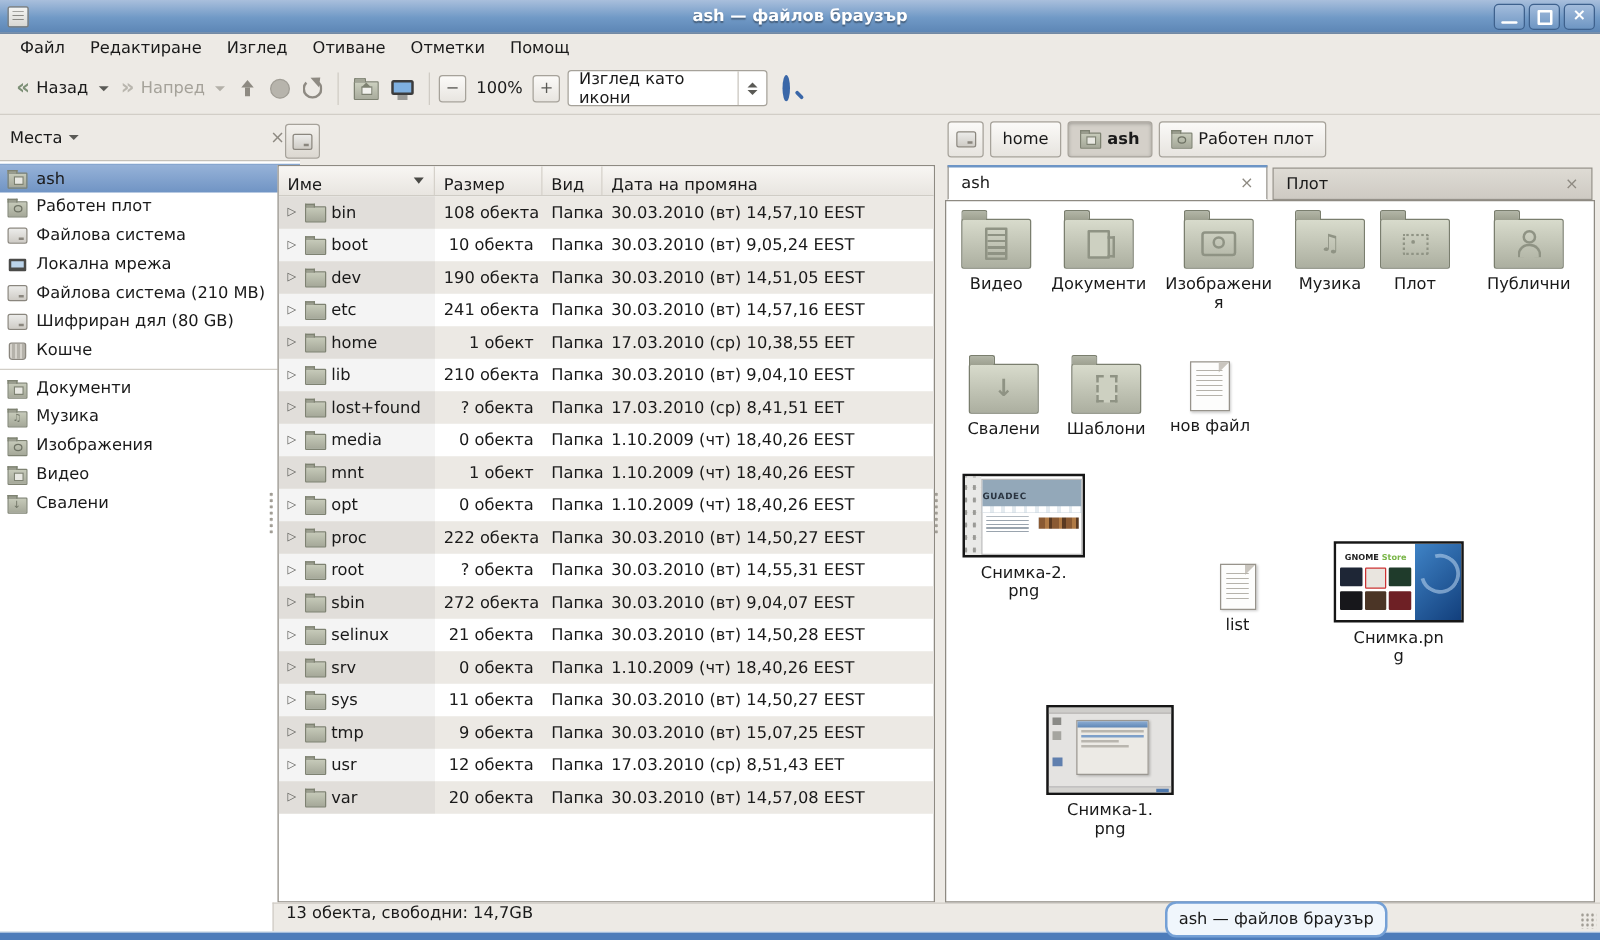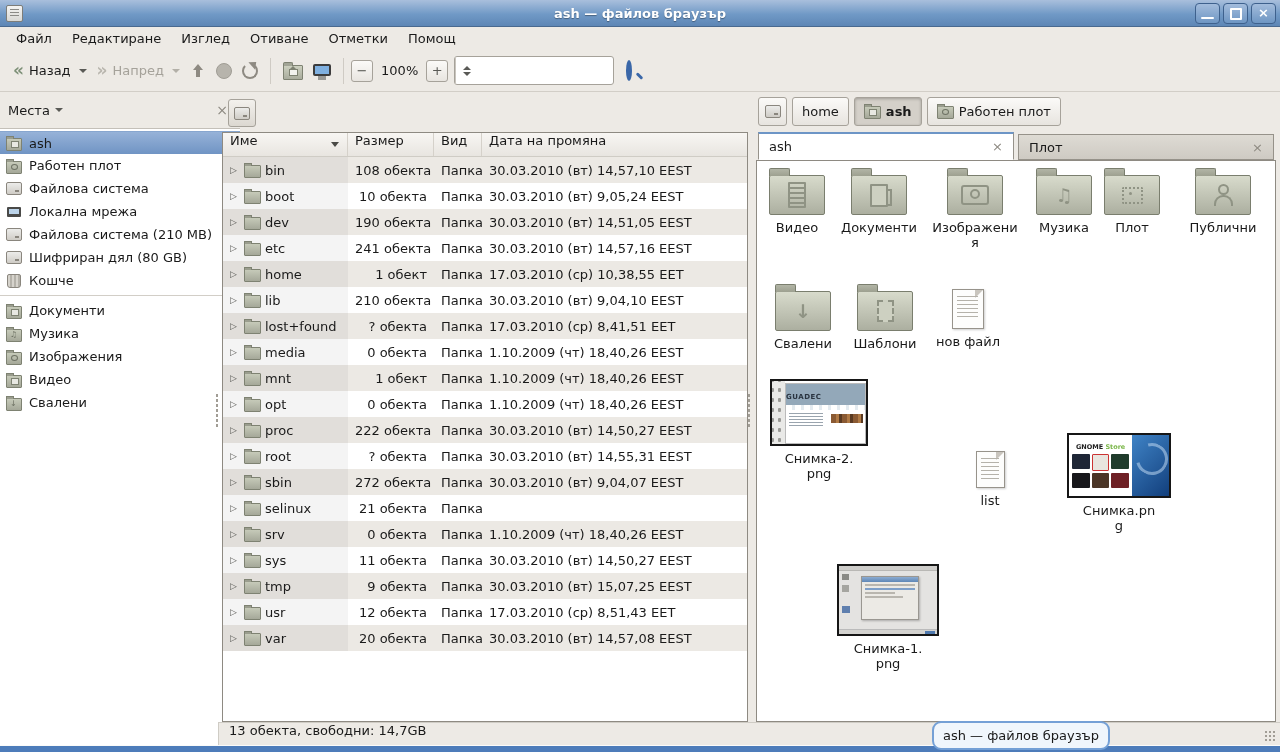--- a/index.html
+++ b/index.html
@@ -96,21 +96,21 @@
   .split .dots{position:absolute;left:3px;top:46%;width:4px;height:34px;
     background-image:radial-gradient(#a19d95 1px,transparent 1.2px);background-size:4px 5px}
   
   .midpane{position:absolute;left:222px;top:92px;width:526px;bottom:30px;display:flex;flex-direction:column}
   .mid-top{height:40px;flex:0 0 auto;position:relative}
   .mini-btn{position:absolute;left:6px;top:7px;width:26px;height:26px;border:1px solid #a6a29a;border-radius:3px;
     background:linear-gradient(#f3f1ed,#dcd8d1);display:flex;align-items:center;justify-content:center}
   .treewrap{flex:1;border:1px solid #8e8a82;background:#fff;overflow:hidden;display:flex;flex-direction:column}
   .lhead{display:grid;grid-template-columns:125px 86px 48px 1fr;height:23px;flex:0 0 auto;
     background:linear-gradient(#f8f6f3,#e8e5e0);border-bottom:1px solid #cfccc5}
-  .hcell{display:flex;align-items:flex-start;padding:0 7px;border-right:1px solid #d5d1ca;position:relative}
+  .hcell{display:flex;align-items:flex-end;padding:0 7px;border-right:1px solid #d5d1ca;position:relative}
   .sortarrow{position:absolute;right:8px;top:9px;width:0;height:0;
     border-left:4px solid transparent;border-right:4px solid transparent;border-top:5px solid #4a4a46}
   .rows{flex:1}
   .row{display:grid;grid-template-columns:125px 86px 48px 1fr;height:26px;align-items:center}
   .row:nth-child(odd){background:#ece9e4}
   .c{padding:0 7px;white-space:nowrap;overflow:hidden}
   .c.name{display:flex;align-items:center;gap:4px;height:100%;background:rgba(0,0,0,0.045)}
   .c.size{text-align:right}
   .exp{color:#5a5a56;font-size:9px;width:10px;flex:0 0 auto}
   
@@ -261,20 +261,21 @@
     </div>
   <div class="tsep"></div>
   <div class="zbtn">
       <span>−</span>
     </div>
   <span class="zoomlvl">100%</span>
   <div class="zbtn">
       <span>+</span>
     </div>
   <div class="combo">
+    <span class="val">Изглед като икони</span>
     <span class="spin">
         <span class="tri-u"></span>
         <span class="tri-d"></span>
       </span>
   </div>
   <div><span class="ic-search"></span></div>
 </div>
 
 <div class="sidebar">
   <div class="sb-head">
@@ -533,20 +534,21 @@
           <div class="c">30.03.2010 (вт) 9,04,07 EEST</div>
         </div>
       <div class="row">
           <div class="c name">
             <span class="exp">▷</span>
             <span class="sfold"></span>
             <span>selinux</span>
           </div>
           <div class="c size">21 обекта</div>
           <div class="c">Папка</div>
+          <div class="c">30.03.2010 (вт) 14,50,28 EEST</div>
         </div>
       <div class="row">
           <div class="c name">
             <span class="exp">▷</span>
             <span class="sfold"></span>
             <span>srv</span>
           </div>
           <div class="c size">0 обекта</div>
           <div class="c">Папка</div>
           <div class="c">1.10.2009 (чт) 18,40,26 EEST</div>

